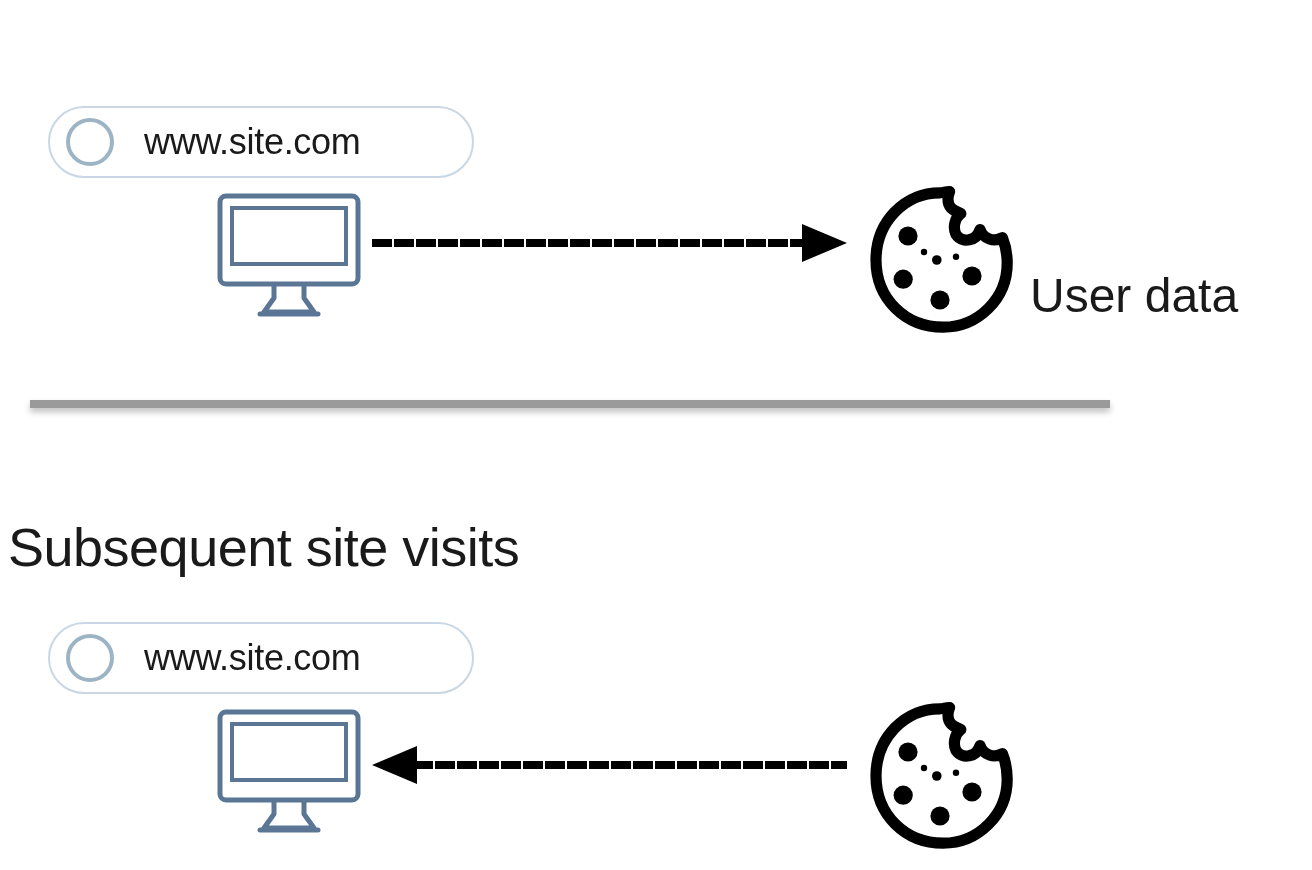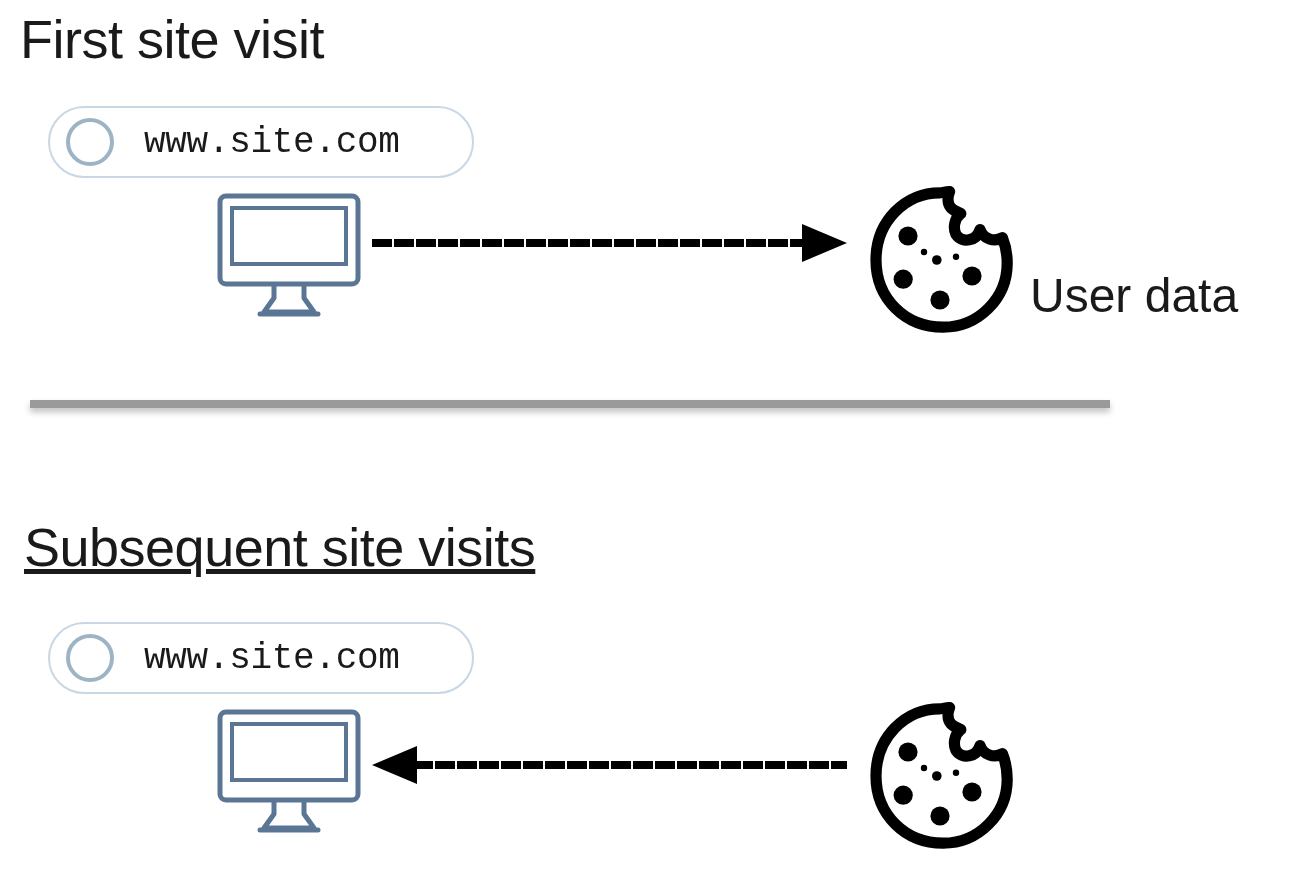--- a/index.html
+++ b/index.html
@@ -25,21 +25,20 @@
   .url-pill {
     border: 2px solid #c9d7e4;
     border-radius: 36px;
     height: 72px;
     width: 426px;
     display: flex;
     align-items: center;
     box-sizing: border-box;
     padding-left: 16px;
     gap: 30px;
-    font-family: Liberation Mono, monospace;
   }
   .url-circle {
     width: 40px; height: 40px;
     border: 4px solid #9db4c5;
     border-radius: 50%;
     flex: 0 0 auto;
   }
   .url-text {
     font-size: 36px;
     letter-spacing: -0.3px;
@@ -54,21 +53,20 @@
   .label-userdata {
     font-size: 48px;
     text-align: right;
   }
 </style>
 </head>
 <body>
 
 <div class="canvas">
 
-  <div class="abs heading" style="left:20px; top:8px;">First site visit</div>
 
   <div class="abs url-pill" style="left:48px; top:106px;">
     <div class="url-circle"></div>
     <div class="url-text">www.site.com</div>
   </div>
 
   <div class="abs monitor" style="left:214px; top:190px;">
     <svg width="150" height="130" viewBox="0 0 150 130">
       <rect x="6" y="6" width="138" height="88" rx="6" fill="none" stroke="#5a7694" stroke-width="5"></rect>
       <rect x="18" y="18" width="114" height="56" fill="none" stroke="#5a7694" stroke-width="4"></rect>
@@ -125,21 +123,21 @@
       <circle cx="48" cy="50" r="3" fill="#000"></circle>
       <circle cx="40" cy="45" r="2" fill="#000"></circle>
       <circle cx="60" cy="48" r="2" fill="#000"></circle>
     </svg>
   </div>
 
   <div class="abs label-userdata" style="left:1030px; top:268px;">User data</div>
 
   <div class="abs divider" style="left:30px; top:400px;"></div>
 
-  <div class="abs heading" style="left:24px; top:516px;text-decoration:underline;">Subsequent site visits</div>
+  <div class="abs heading" style="left:8px; top:516px;">Subsequent site visits</div>
 
   <div class="abs url-pill" style="left:48px; top:622px;">
     <div class="url-circle"></div>
     <div class="url-text">www.site.com</div>
   </div>
 
   <div class="abs monitor" style="left:214px; top:706px;">
     <svg width="150" height="130" viewBox="0 0 150 130">
       <rect x="6" y="6" width="138" height="88" rx="6" fill="none" stroke="#5a7694" stroke-width="5"></rect>
       <rect x="18" y="18" width="114" height="56" fill="none" stroke="#5a7694" stroke-width="4"></rect>

